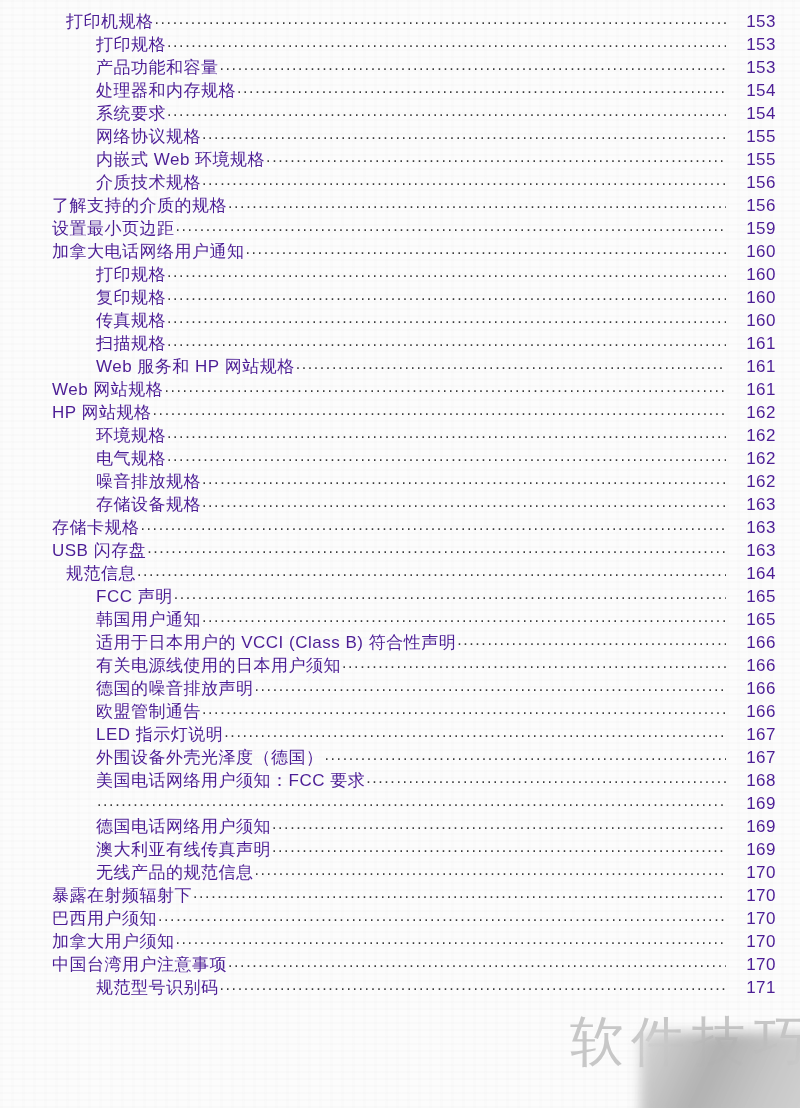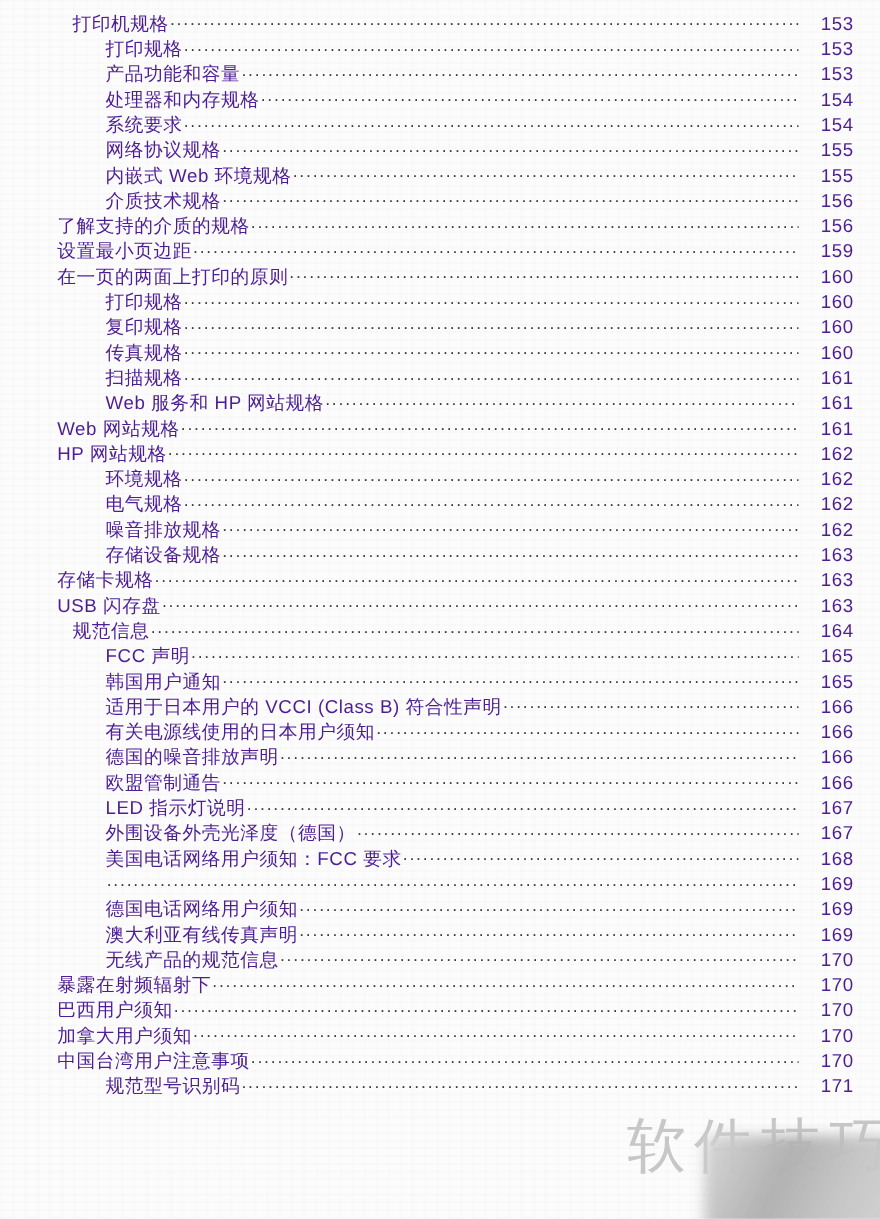--- a/index.html
+++ b/index.html
@@ -160,21 +160,21 @@
     <span class="toc-page">156</span>
   </div>
 
   <div class="toc-row level-2">
     <span class="toc-title">设置最小页边距</span>
     <span class="toc-leader"></span>
     <span class="toc-page">159</span>
   </div>
 
   <div class="toc-row level-2">
-    <span class="toc-title">在一页的两面上打印的原则</span>
+    <span class="toc-title">加拿大电话网络用户通知</span>
     <span class="toc-leader"></span>
     <span class="toc-page">160</span>
   </div>
 
   <div class="toc-row level-1">
     <span class="toc-title">打印规格</span>
     <span class="toc-leader"></span>
     <span class="toc-page">160</span>
   </div>
 

